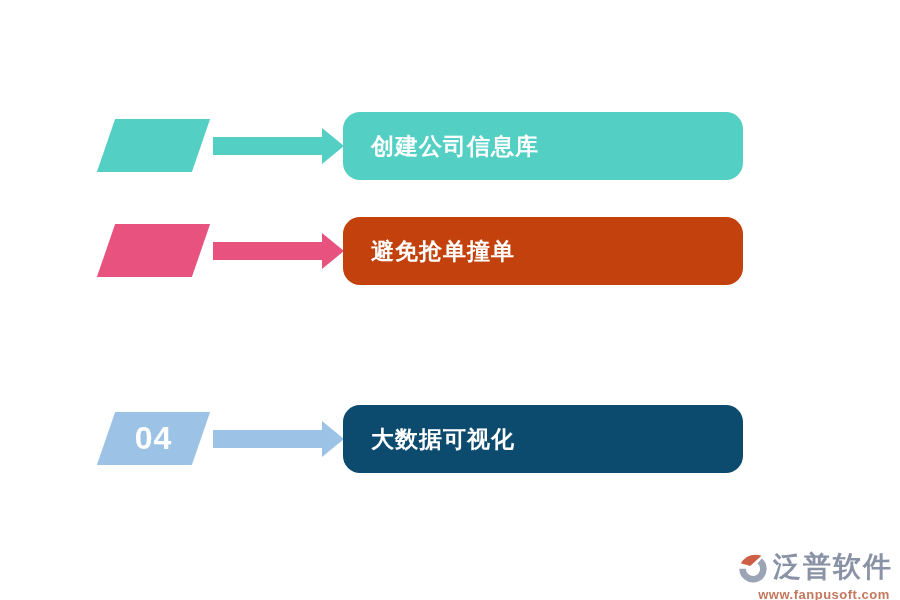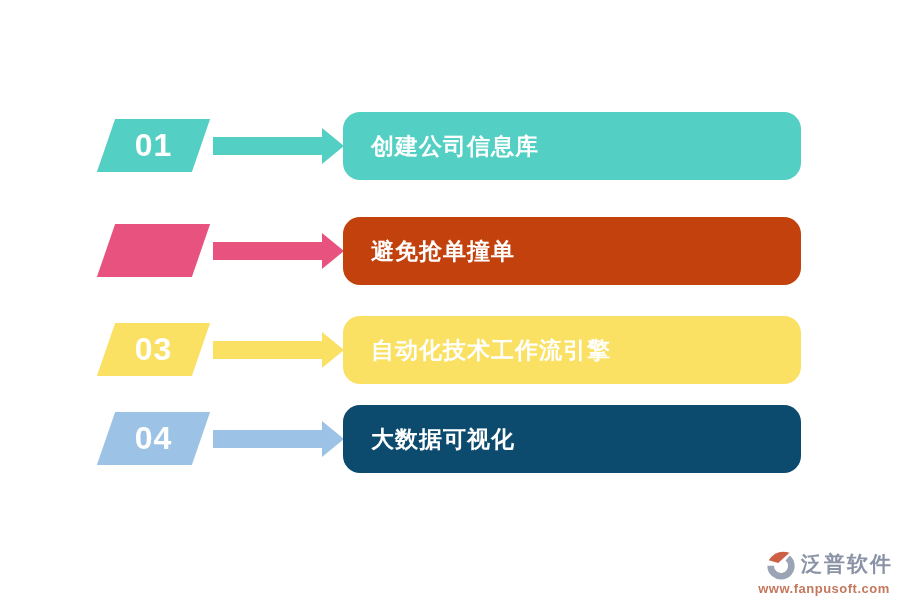--- a/index.html
+++ b/index.html
@@ -60,21 +60,21 @@
     left: 322px;
     top: 16px;
     width: 22px;
     height: 36px;
     clip-path: polygon(0 0, 0 100%, 100% 50%);
   }
   .bar {
     position: absolute;
     left: 343px;
     top: 0;
-    width: 458px;
+    width: 400px;
     height: 68px;
     border-radius: 17px;
     display: flex;
     align-items: center;
     padding-left: 28px;
     color: #ffffff;
     font-size: 23px;
     font-weight: bold;
     letter-spacing: 1px;
   }
@@ -90,21 +90,21 @@
     align-items: center;
     justify-content: flex-end;
   }
   .logo-mark {
     width: 36px;
     height: 32px;
     flex: 0 0 auto;
     margin-right: 2px;
   }
   .brand-name {
-    font-size: 21px;
+    font-size: 28px;
     font-weight: bold;
     letter-spacing: 2px;
     color: #8A93A6;
     white-space: nowrap;
   }
   .brand-url {
     margin-top: 1px;
     text-align: center;
     font-size: 13px;
     font-weight: bold;
@@ -113,46 +113,36 @@
     white-space: nowrap;
   }
 </style>
 </head>
 <body>
 
 <div class="canvas">
 
   <div class="step-row row-0">
     <div class="para" style="background: rgb(83, 207, 195);"></div>
-    <div class="num">01</div>
     <div class="arrow-shaft" style="background: rgb(83, 207, 195);"></div>
     <div class="arrow-head" style="background: rgb(83, 207, 195);"></div>
     <div class="bar" style="background: rgb(83, 207, 195);">
       <span>创建公司信息库</span>
     </div>
   </div>
 
   <div class="step-row row-1">
     <div class="para" style="background: rgb(232, 82, 126);"></div>
     <div class="arrow-shaft" style="background: rgb(232, 82, 126);"></div>
     <div class="arrow-head" style="background: rgb(232, 82, 126);"></div>
     <div class="bar" style="background: #c2410c;">
       <span>避免抢单撞单</span>
     </div>
   </div>
 
-  <div class="step-row row-2">
-    <div class="para" style="background: rgb(250, 225, 99);"></div>
-    <div class="num">03</div>
-    <div class="arrow-shaft" style="background: rgb(250, 225, 99);"></div>
-    <div class="arrow-head" style="background: rgb(250, 225, 99);"></div>
-    <div class="bar" style="background: rgb(250, 225, 99);">
-      <span>自动化技术工作流引擎</span>
-    </div>
-  </div>
 
   <div class="step-row row-3">
     <div class="para" style="background: rgb(156, 195, 229);"></div>
     <div class="num">04</div>
     <div class="arrow-shaft" style="background: rgb(156, 195, 229);"></div>
     <div class="arrow-head" style="background: rgb(156, 195, 229);"></div>
     <div class="bar" style="background: #0c4a6e;">
       <span>大数据可视化</span>
     </div>
   </div>

